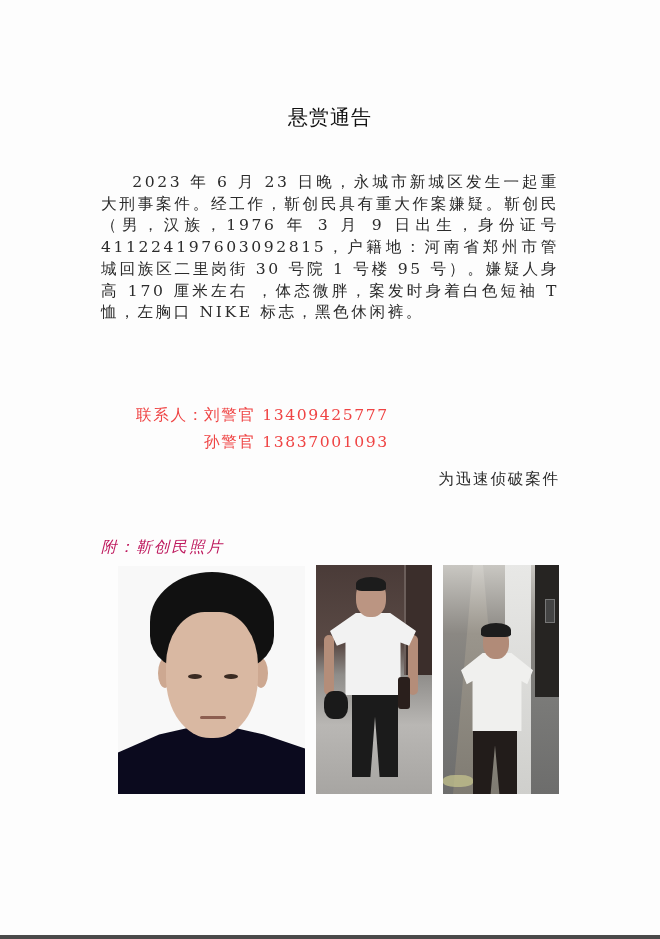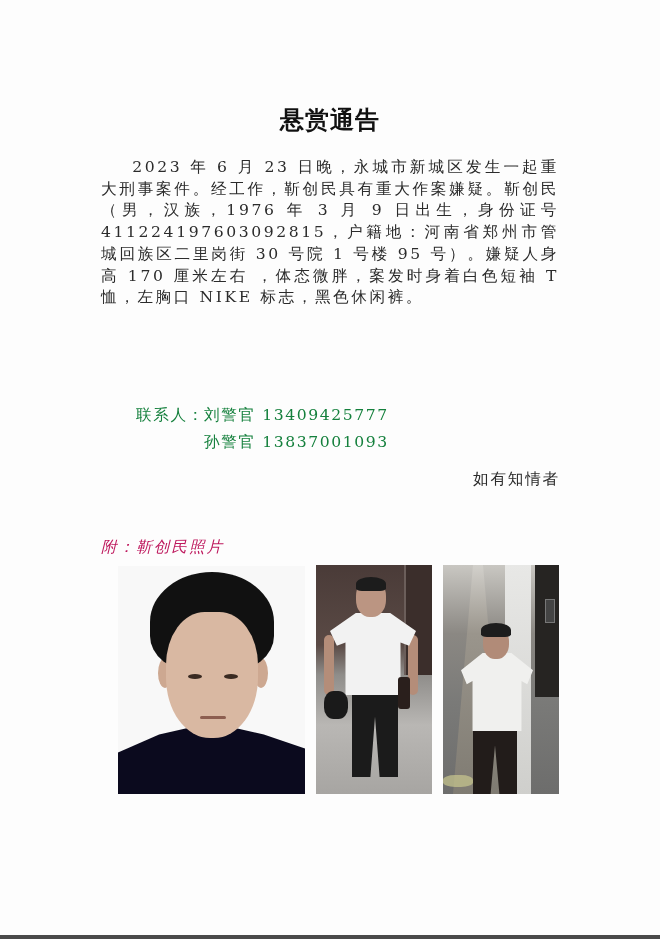--- a/index.html
+++ b/index.html
@@ -29,48 +29,48 @@
     height: 4px;
     background: #4a4a4a;
   }
   .title {
     position: absolute;
     top: 104px;
     left: 0;
     width: 660px;
     text-align: center;
     font-family: "DejaVu Sans", "Liberation Sans", sans-serif;
-    font-weight: bold;
-    font-size: 24px;
+    font-weight: normal;
+    font-size: 20px;
     letter-spacing: 1px;
     color: #111;
   }
   .body {
     position: absolute;
     left: 101px;
-    top: 157px;
+    top: 172px;
     width: 458px;
     font-size: 15.6px;
     line-height: 21.7px;
     letter-spacing: 2.6px;
     text-align: justify;
     color: #2b2b2b;
   }
   .body p {
     margin: 0;
     text-indent: 2em;
   }
   .contact {
     position: absolute;
     left: 136px;
     top: 402px;
     font-size: 15.6px;
     line-height: 27px;
     letter-spacing: 1.6px;
-    color: #15803d;
+    color: #ef4444;
   }
   .contact-row { white-space: nowrap; }
   .contact-label { display: inline-block; width: 68px; }
   .sign {
     position: absolute;
     right: 100px;
     top: 466px;
     text-align: center;
     font-size: 15.6px;
     line-height: 26px;
@@ -220,21 +220,21 @@
       <span class="contact-label">联系人：</span><span>刘警官</span>
       <span>13409425777</span>
     </div>
     <div class="contact-row">
       <span class="contact-label"></span><span>孙警官</span>
       <span>13837001093</span>
     </div>
   </div>
 
   <div class="sign">
-    <div>如有知情者</div>
+    <div>为迅速侦破案件</div>
   </div>
 
   <div class="attach">附：靳创民照片</div>
 
   <div class="photo photo-1">
     <div class="p1-neck"></div>
     <div class="p1-shirt"></div>
     <div class="p1-ear l"></div>
     <div class="p1-ear r"></div>
     <div class="p1-hair"></div>

